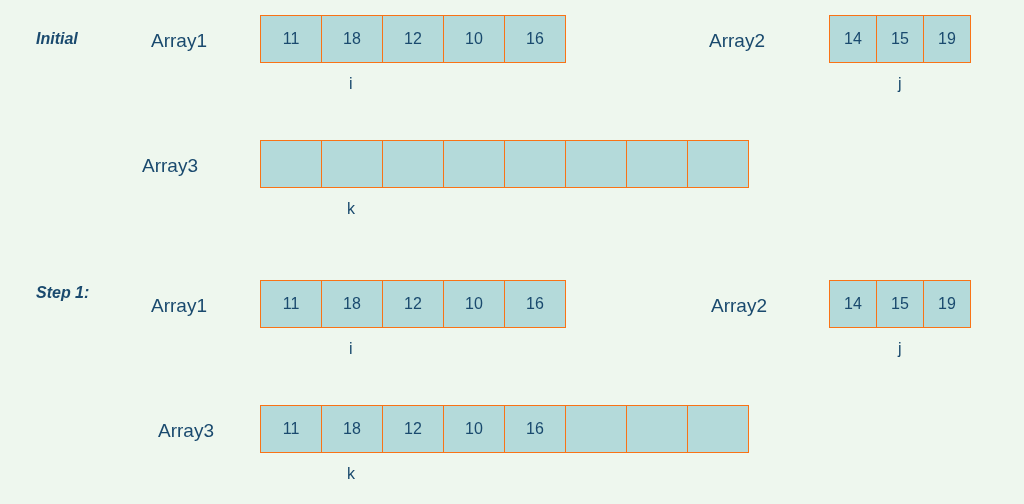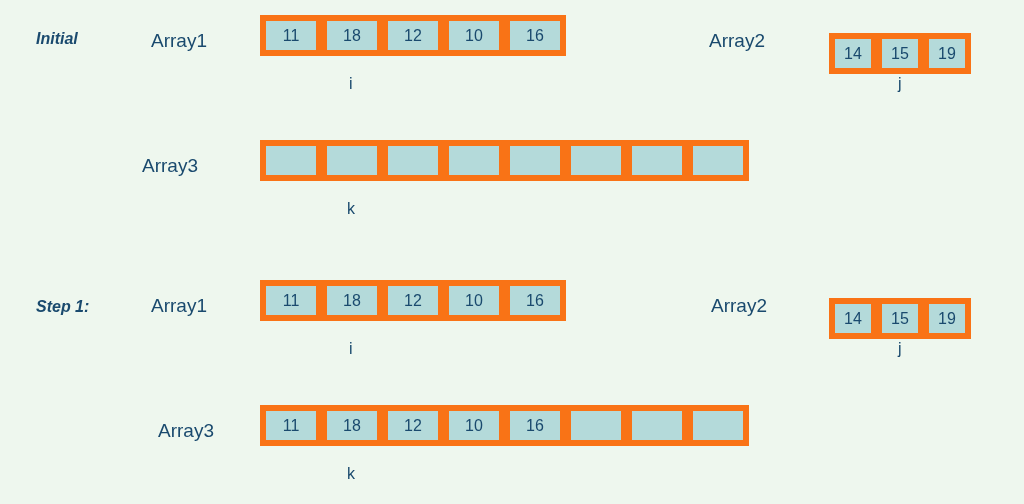--- a/index.html
+++ b/index.html
@@ -31,39 +31,38 @@
     .pointer-label {
       position: absolute;
       font-size: 16px;
     }
     .array-container {
       position: absolute;
       display: flex;
     }
     .cell {
       width: 50px;
-      height: 41px;
+      height: 48px;
       background: #b4dada;
-      border: 6px solid #f97316;
+      border: 1px solid #f97316;
       display: flex;
       align-items: center;
       justify-content: center;
       font-size: 16px;
       color: #1a4a6e;
       margin-left: -1px;
     }
     .cell:first-child {
       margin-left: 0;
     }
     .wide-cell {
       width: 62px;
     }
     .array2-cell {
       width: 48px;
-      margin-top: 18px;
     }
   </style>
 </head>
 <body>
 
 <div class="step-section">
   <div class="step-label" style="left:36px; top:30px;">Initial</div>
 
   <div class="array-label" style="left:151px; top:30px;">Array1</div>
   <div class="array-container" style="left:260px; top:15px;">
@@ -91,21 +90,21 @@
     <div class="cell wide-cell"></div>
     <div class="cell wide-cell"></div>
     <div class="cell wide-cell"></div>
     <div class="cell wide-cell"></div>
     <div class="cell wide-cell"></div>
   </div>
   <div class="pointer-label" style="left:347px; top:200px;">k</div>
 </div>
 
 <div class="step-section">
-  <div class="step-label" style="left:36px; top:298px; font-style:italic;">Step 1:</div>
+  <div class="step-label" style="left:36px; top:284px; font-style:italic;">Step 1:</div>
 
   <div class="array-label" style="left:151px; top:295px;">Array1</div>
   <div class="array-container" style="left:260px; top:280px;">
     <div class="cell wide-cell">11</div>
     <div class="cell wide-cell">18</div>
     <div class="cell wide-cell">12</div>
     <div class="cell wide-cell">10</div>
     <div class="cell wide-cell">16</div>
   </div>
   <div class="pointer-label" style="left:349px; top:340px;">i</div>

